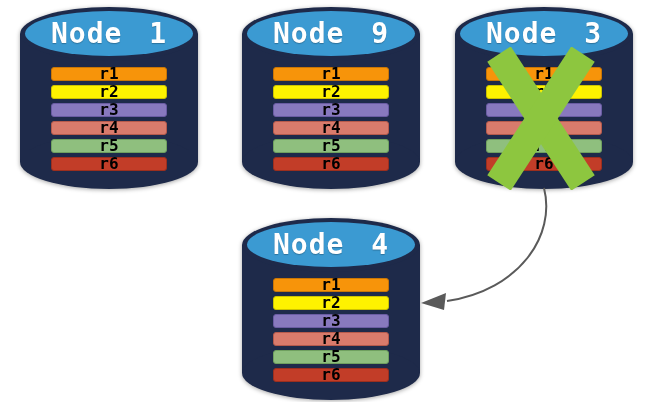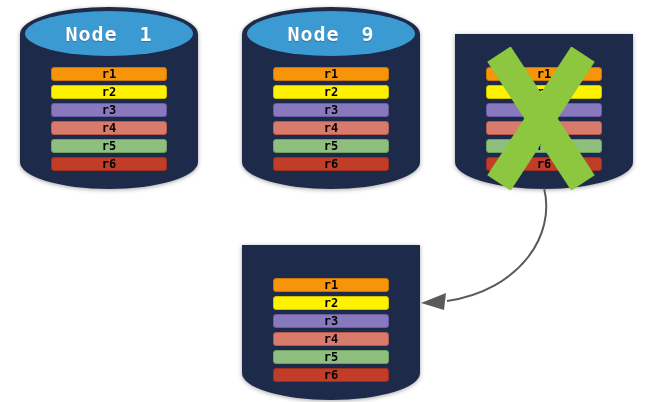--- a/index.html
+++ b/index.html
@@ -12,30 +12,30 @@
     filter:drop-shadow(0 1px 2px rgba(0,0,0,.35));
   }
   .cyl-body{position:absolute;left:0;right:0;top:27px;bottom:27px;background:var(--body,#1E2A4A);}
   .cyl-bottom{position:absolute;left:0;right:0;bottom:0;height:54px;border-radius:50%;background:var(--body,#1E2A4A);}
   .cyl-top{position:absolute;left:0;right:0;top:0;height:54px;border-radius:50%;background:var(--body,#1E2A4A);}
   .cyl-top-inner{
     position:absolute;left:5px;right:5px;top:4px;height:45px;border-radius:50%;
     background:var(--lid,#3B9AD2);display:flex;align-items:center;justify-content:center;
   }
   .cyl-title{
-    color:var(--title,#fff);font-weight:bold;font-size:20px;letter-spacing:1px;word-spacing:9px;
+    color:var(--title,#fff);font-weight:bold;font-size:28px;letter-spacing:1px;word-spacing:9px;
     text-shadow:0 1px 1px rgba(0,0,0,.25);
   }
   .bars{
     position:absolute;top:60px;left:50%;width:116px;margin-left:-58px;
     display:flex;flex-direction:column;gap:4px;
   }
   .bar{
     height:14px;box-sizing:border-box;border:1px solid rgba(0,0,0,.25);border-radius:3px;
-    color:var(--bartext,#000);font-weight:bold;font-size:12px;line-height:12px;
+    color:var(--bartext,#000);font-weight:bold;font-size:16px;line-height:12px;
     text-align:center;
   }
   .overlay{position:absolute;}
 </style>
 </head>
 <body>
 
 <div class="canvas">
 
   <div class="cylinder" style="left:20px;top:7px">
@@ -70,33 +70,43 @@
       <div class="bar" style="background: rgb(136, 121, 190); border-color: rgb(106, 92, 163);">r3</div>
       <div class="bar" style="background: rgb(217, 123, 108); border-color: rgb(181, 90, 76);">r4</div>
       <div class="bar" style="background: rgb(143, 191, 126); border-color: rgb(111, 160, 95);">r5</div>
       <div class="bar" style="background: rgb(194, 61, 40); border-color: rgb(156, 47, 30);">r6</div>
     </div>
   </div>
 
   <div class="cylinder" style="left:455px;top:7px">
     <div class="cyl-body"></div>
     <div class="cyl-bottom"></div>
+    <div class="cyl-top">
+      <div class="cyl-top-inner">
+        <span class="cyl-title">Node 3</span>
+      </div>
+    </div>
     <div class="bars">
       <div class="bar" style="background: rgb(247, 148, 10); border-color: rgb(201, 118, 5);">r1</div>
       <div class="bar" style="background: rgb(254, 242, 0); border-color: rgb(204, 194, 0);">r2</div>
       <div class="bar" style="background: rgb(136, 121, 190); border-color: rgb(106, 92, 163);">r3</div>
       <div class="bar" style="background: rgb(217, 123, 108); border-color: rgb(181, 90, 76);">r4</div>
       <div class="bar" style="background: rgb(143, 191, 126); border-color: rgb(111, 160, 95);">r5</div>
       <div class="bar" style="background: rgb(194, 61, 40); border-color: rgb(156, 47, 30);">r6</div>
     </div>
   </div>
 
   <div class="cylinder" style="left:242px;top:218px">
     <div class="cyl-body"></div>
     <div class="cyl-bottom"></div>
+    <div class="cyl-top">
+      <div class="cyl-top-inner">
+        <span class="cyl-title">Node 4</span>
+      </div>
+    </div>
     <div class="bars">
       <div class="bar" style="background: rgb(247, 148, 10); border-color: rgb(201, 118, 5);">r1</div>
       <div class="bar" style="background: rgb(254, 242, 0); border-color: rgb(204, 194, 0);">r2</div>
       <div class="bar" style="background: rgb(136, 121, 190); border-color: rgb(106, 92, 163);">r3</div>
       <div class="bar" style="background: rgb(217, 123, 108); border-color: rgb(181, 90, 76);">r4</div>
       <div class="bar" style="background: rgb(143, 191, 126); border-color: rgb(111, 160, 95);">r5</div>
       <div class="bar" style="background: rgb(194, 61, 40); border-color: rgb(156, 47, 30);">r6</div>
     </div>
   </div>
 

